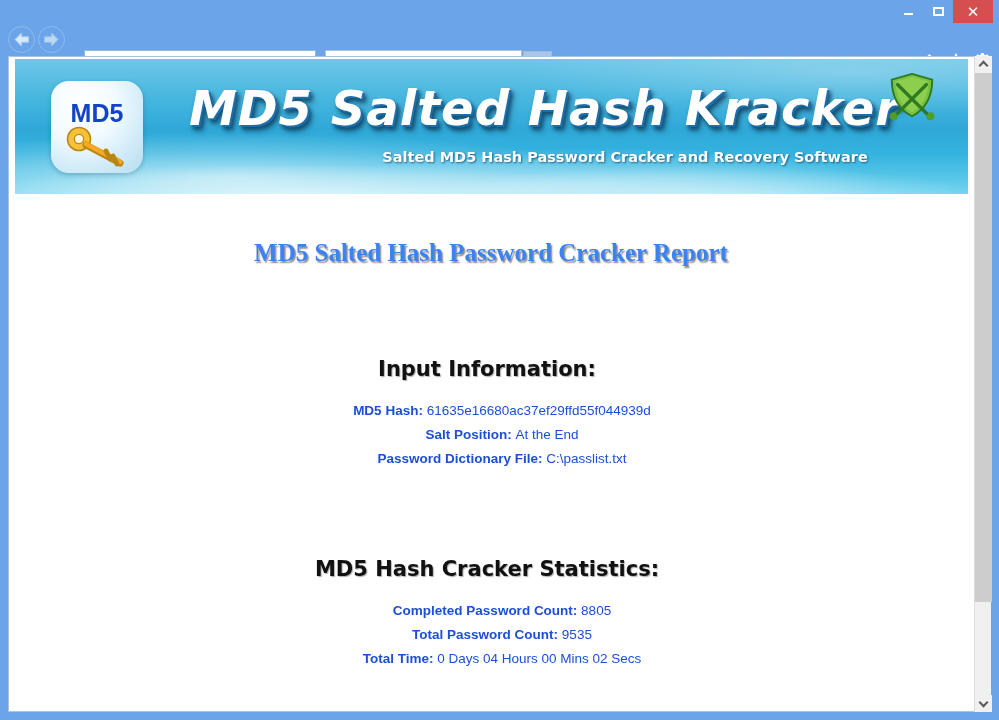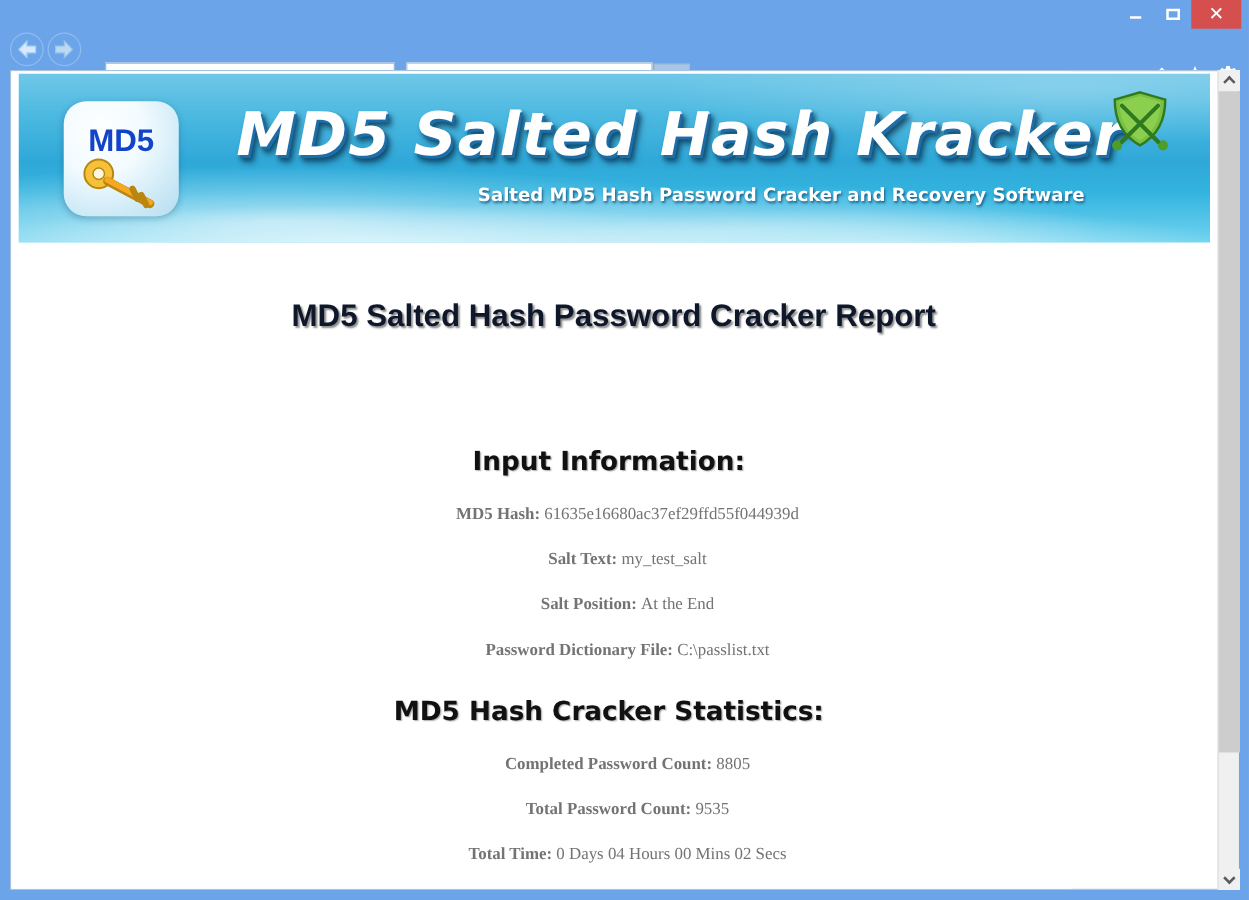--- a/index.html
+++ b/index.html
@@ -190,36 +190,36 @@
   }
   #banner-emblem {
     position: absolute; right: 30px; top: 12px;
     width: 52px; height: 52px;
   }
 
   
   #report-title {
     position: absolute; left: 0; top: 182px; width: 964px;
     text-align: center;
-    font-family: Liberation Sans, sans-serif;
-    font-weight: bold; font-size: 25px; color: #0f172a;
+    font-family: Liberation Serif, serif;
+    font-weight: bold; font-size: 25px; color: #3b82f6;
     text-shadow: 1.5px 1.5px 1.5px rgba(120,120,120,0.85);
   }
 
   .section { position: absolute; left: 8px; width: 940px; text-align: center; }
   .section-head {
     font-family: "DejaVu Sans", sans-serif;
     font-weight: bold; font-size: 21px; color: #111111;
     text-shadow: 1px 1px 1px rgba(140,140,140,0.7);
   }
   .rows { margin-top: 18px; padding-left: 30px; }
   .row {
-    font-family: Liberation Serif, serif;
-    font-size: 13.5px; color: #737373;
-    line-height: 24.2px; white-space: nowrap; margin-top: 12px;
+    font-family: Liberation Sans, sans-serif;
+    font-size: 13.5px; color: #1d4ed8;
+    line-height: 24.2px; white-space: nowrap;
   }
   .row .lbl { font-weight: bold; }
   .row .val { font-weight: normal; }
 
   #sec-input { top: 300px; }
   #sec-stats { top: 500px; }
 
   
   #scrollbar {
     position: absolute; left: 974px; top: 56px;
@@ -373,24 +373,20 @@
       <div id="report-title">MD5 Salted Hash Password Cracker Report</div>
 
       <div class="section" id="sec-input">
         <div class="section-head">Input Information:</div>
         <div class="rows">
           <div class="row">
             <span class="lbl">MD5 Hash: </span>
             <span class="val">61635e16680ac37ef29ffd55f044939d</span>
           </div>
           <div class="row">
-            <span class="lbl">Salt Text: </span>
-            <span class="val">my_test_salt</span>
-          </div>
-          <div class="row">
             <span class="lbl">Salt Position: </span>
             <span class="val">At the End</span>
           </div>
           <div class="row">
             <span class="lbl">Password Dictionary File: </span>
             <span class="val">C:\passlist.txt</span>
           </div>
         </div>
       </div>
 

